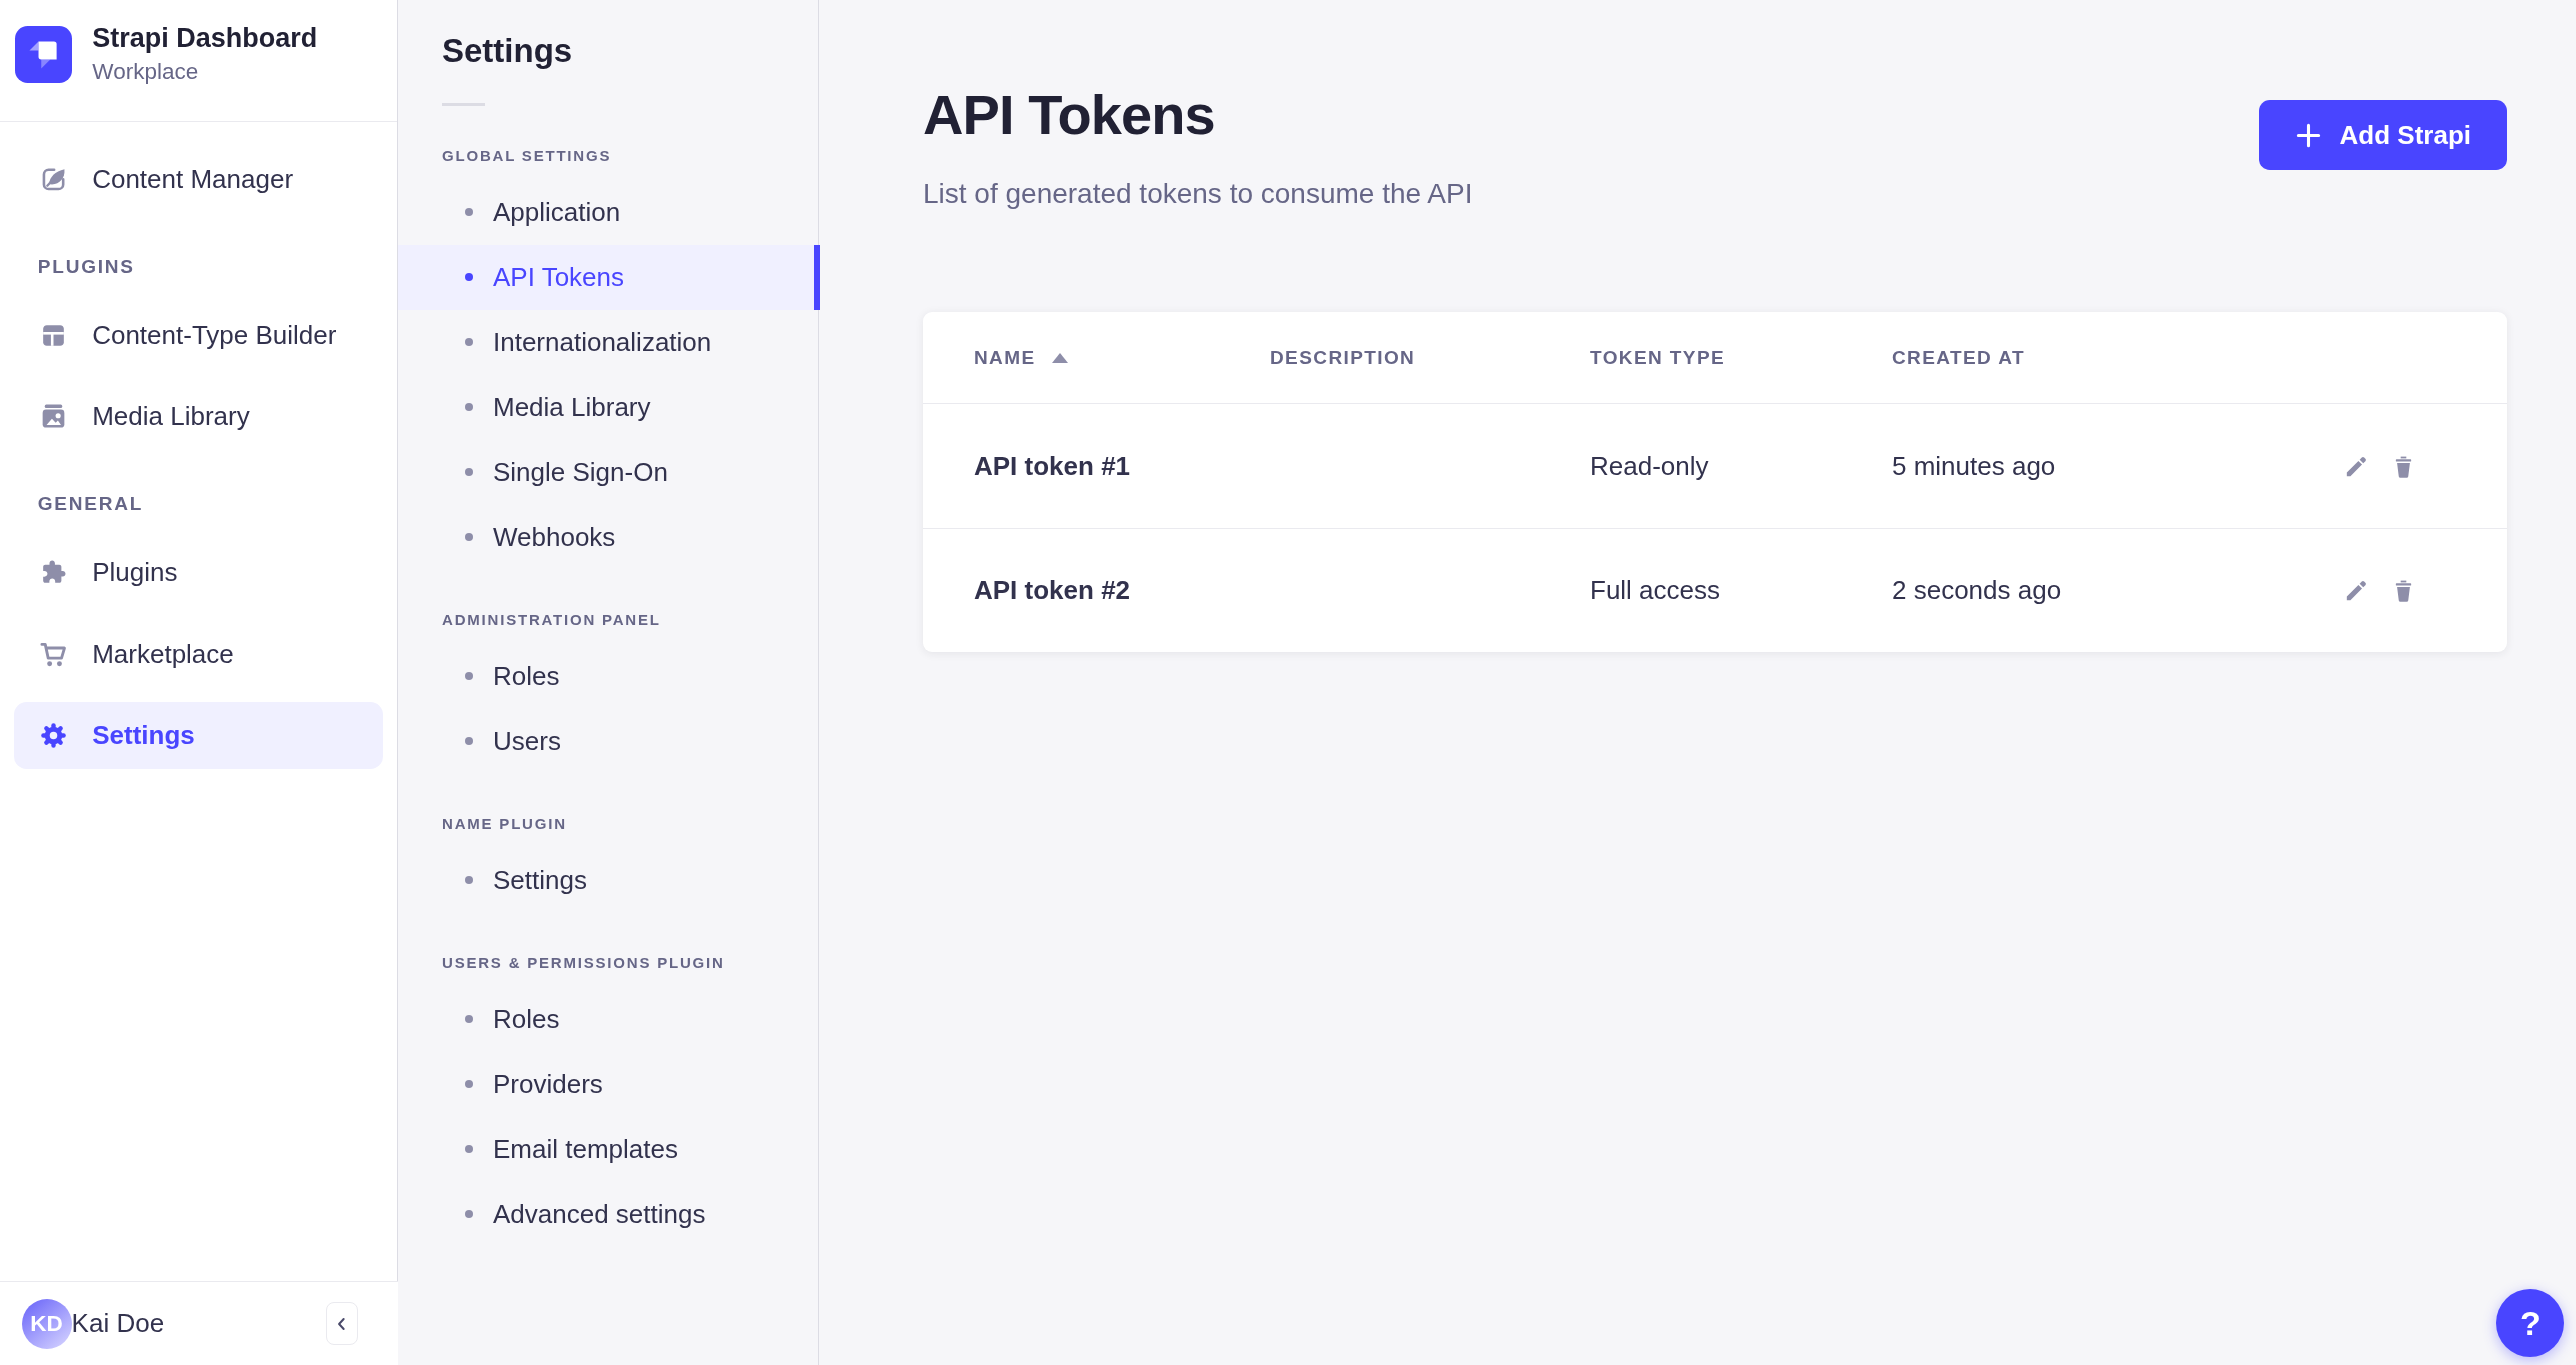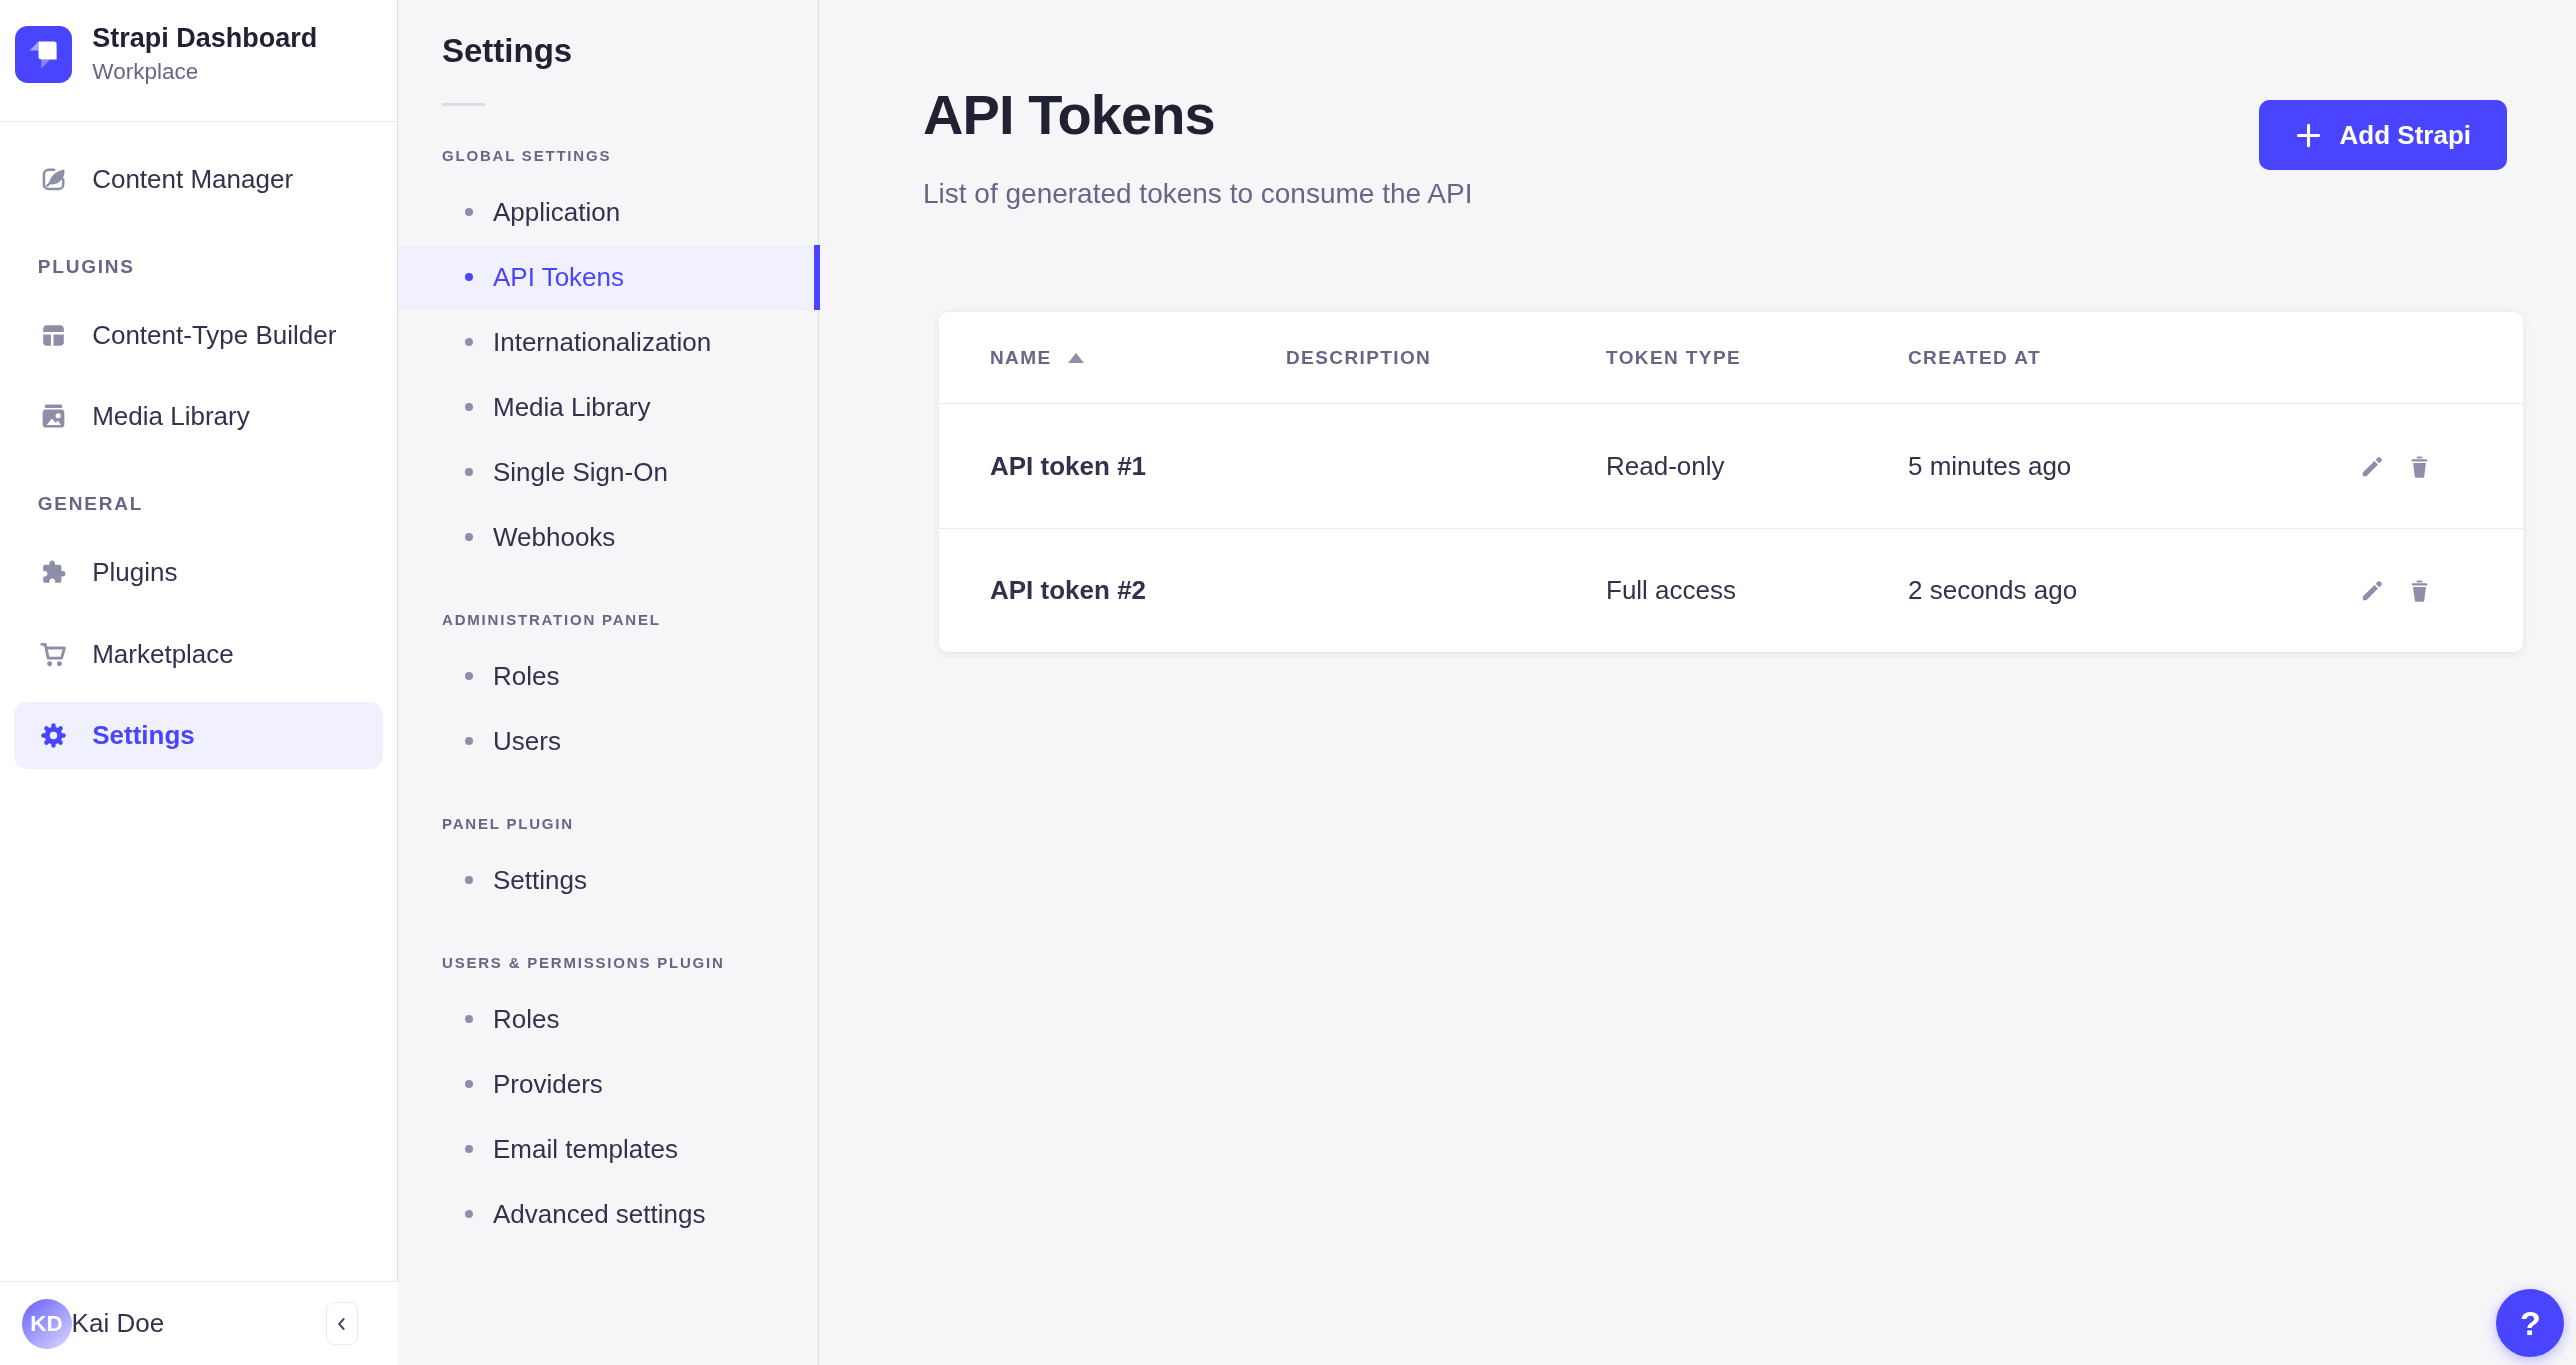--- a/index.html
+++ b/index.html
@@ -96,21 +96,20 @@
     position:absolute; right:69px; top:100px; height:70px;
     background:#4945FF; border:none; border-radius:10.8px;
     color:#fff; font-size:26px; font-weight:bold; font-family:inherit;
     display:flex; align-items:center; gap:18px; padding:0 36px; cursor:pointer;
   }
 
   .card {
     position:absolute; left:104px; top:312px; width:1584px; height:340px;
     background:#FFFFFF; border-radius:9px;
     box-shadow:0 1.8px 9px rgba(33,33,52,.08);
-    margin-left:16px;
   }
   .trow {
     display:grid; grid-template-columns:296px 320px 302px 1fr 74px;
     align-items:center; padding:0 90px 0 51px;
   }
   .thead { height:92px; border-bottom:0.9px solid #EAEAEF; }
   .th {
     font-size:19px; font-weight:bold; letter-spacing:1.4px; color:#666687;
     display:flex; align-items:center;
   }
@@ -275,21 +274,21 @@
   <div class="subnav-section-label">ADMINISTRATION PANEL</div>
   <div class="subnav-item">
     <span class="subnav-dot"></span>
     <span class="subnav-item-label">Roles</span>
   </div>
   <div class="subnav-item">
     <span class="subnav-dot"></span>
     <span class="subnav-item-label">Users</span>
   </div>
 
-  <div class="subnav-section-label">PANEL PLUGIN</div>
+  <div class="subnav-section-label">NAME PLUGIN</div>
   <div class="subnav-item">
     <span class="subnav-dot"></span>
     <span class="subnav-item-label">Settings</span>
   </div>
 
   <div class="subnav-section-label">USERS &amp; PERMISSIONS PLUGIN</div>
   <div class="subnav-item">
     <span class="subnav-dot"></span>
     <span class="subnav-item-label">Roles</span>
   </div>

